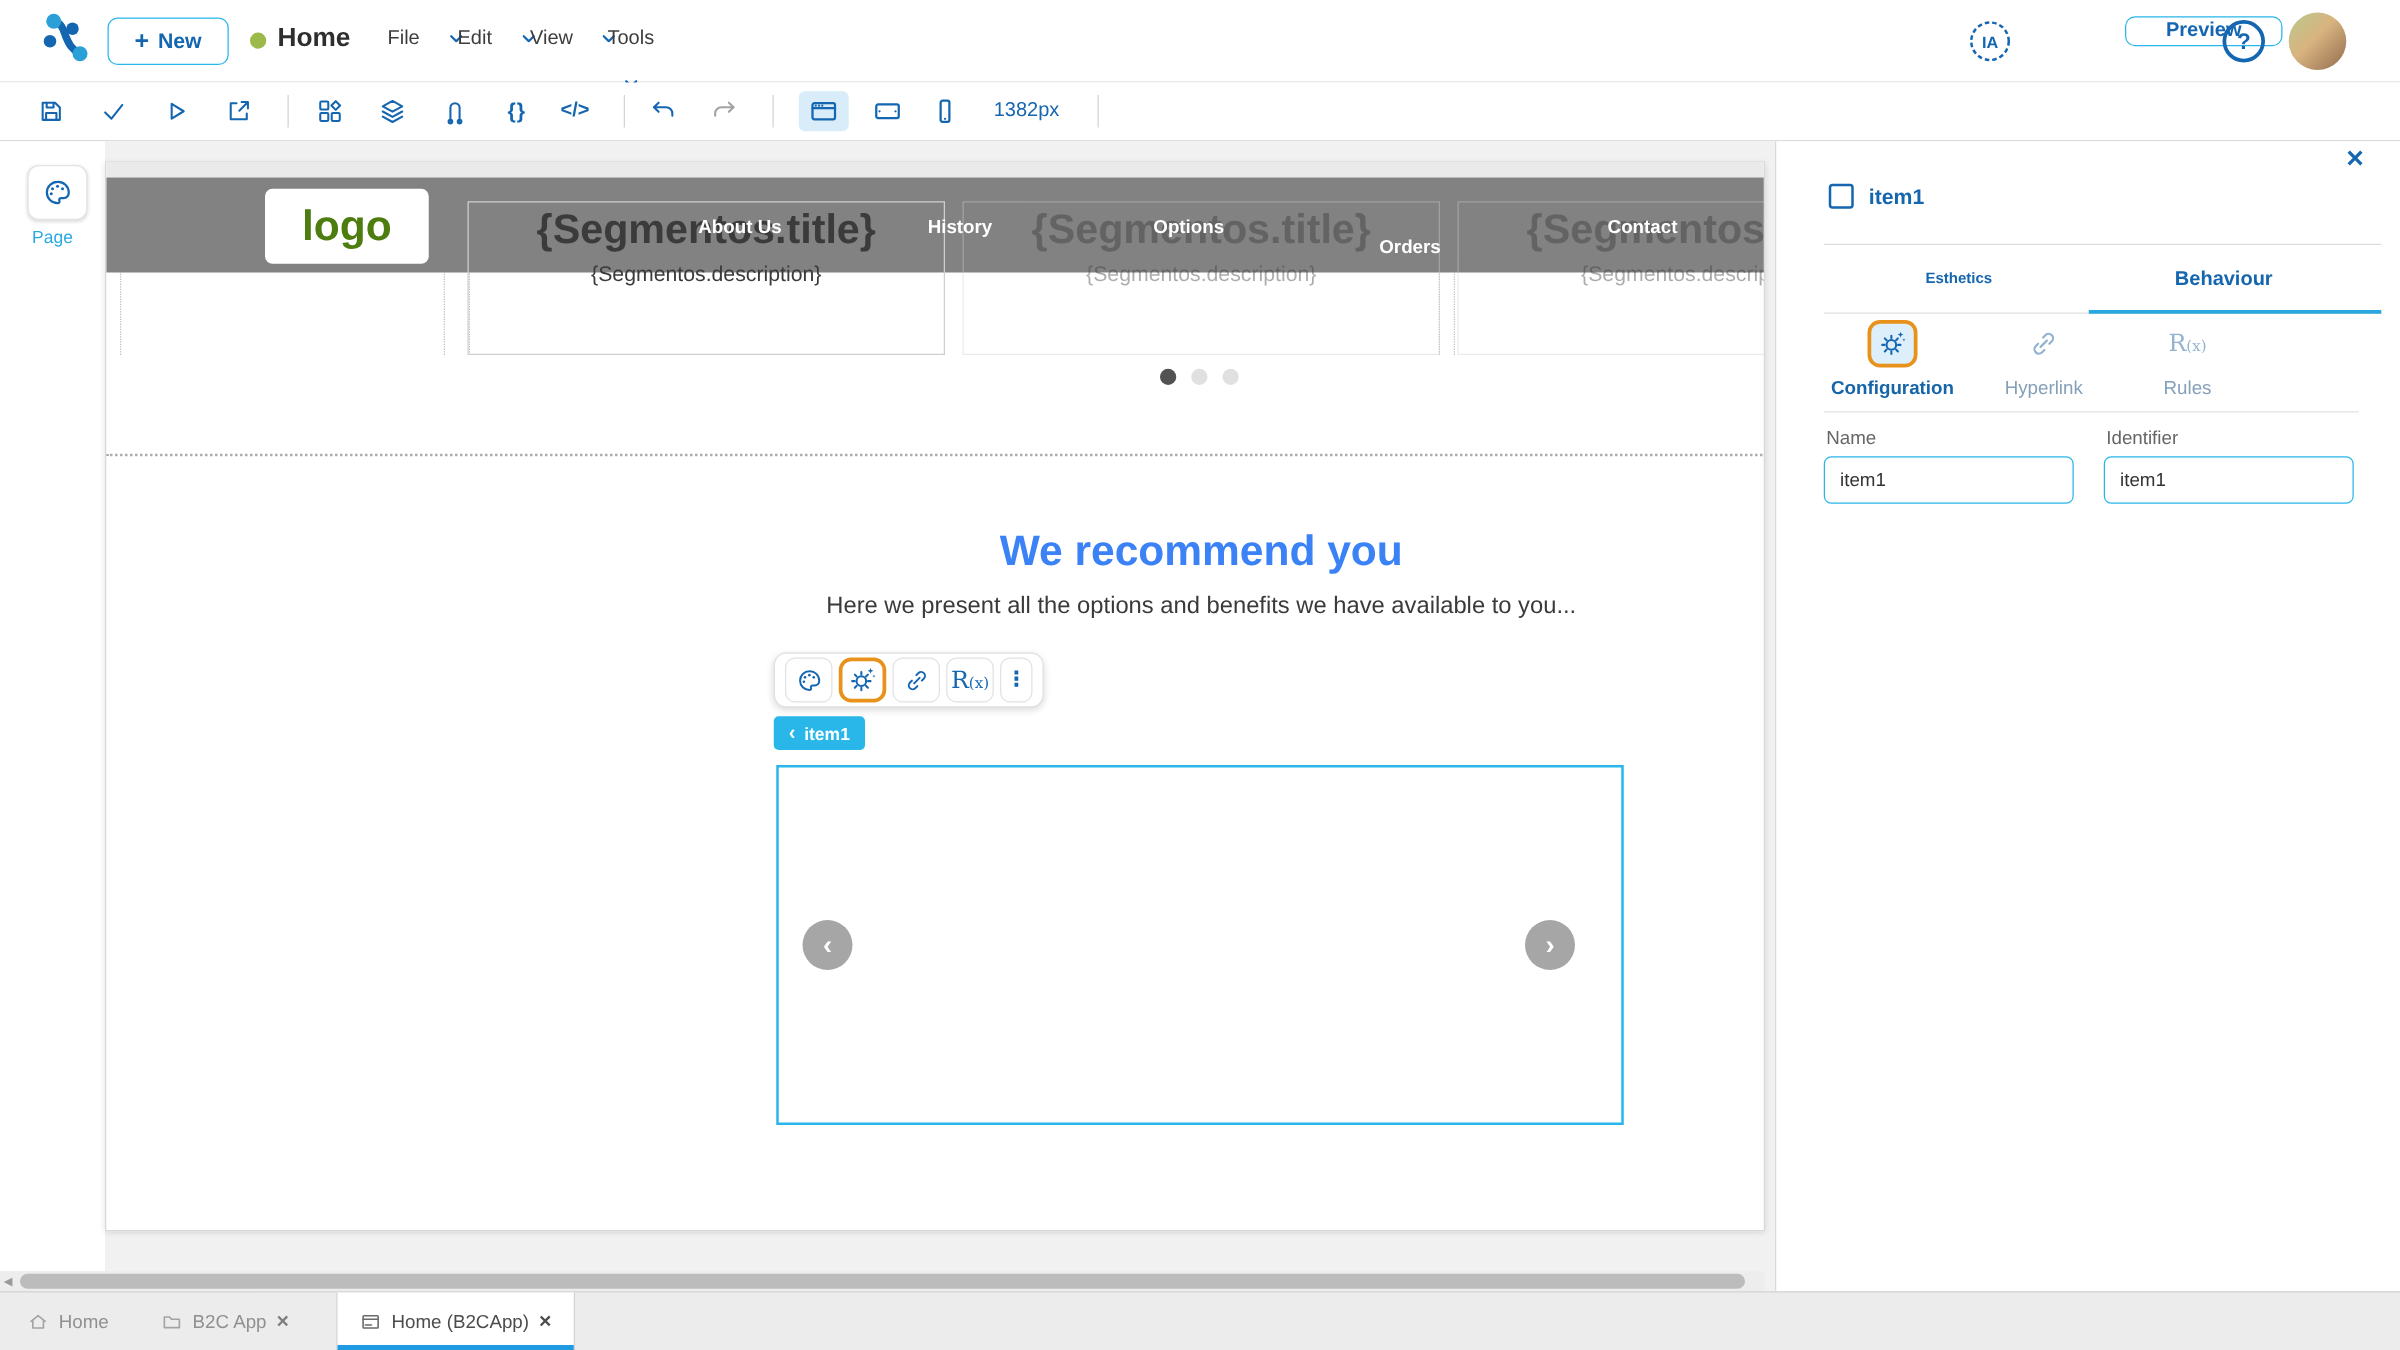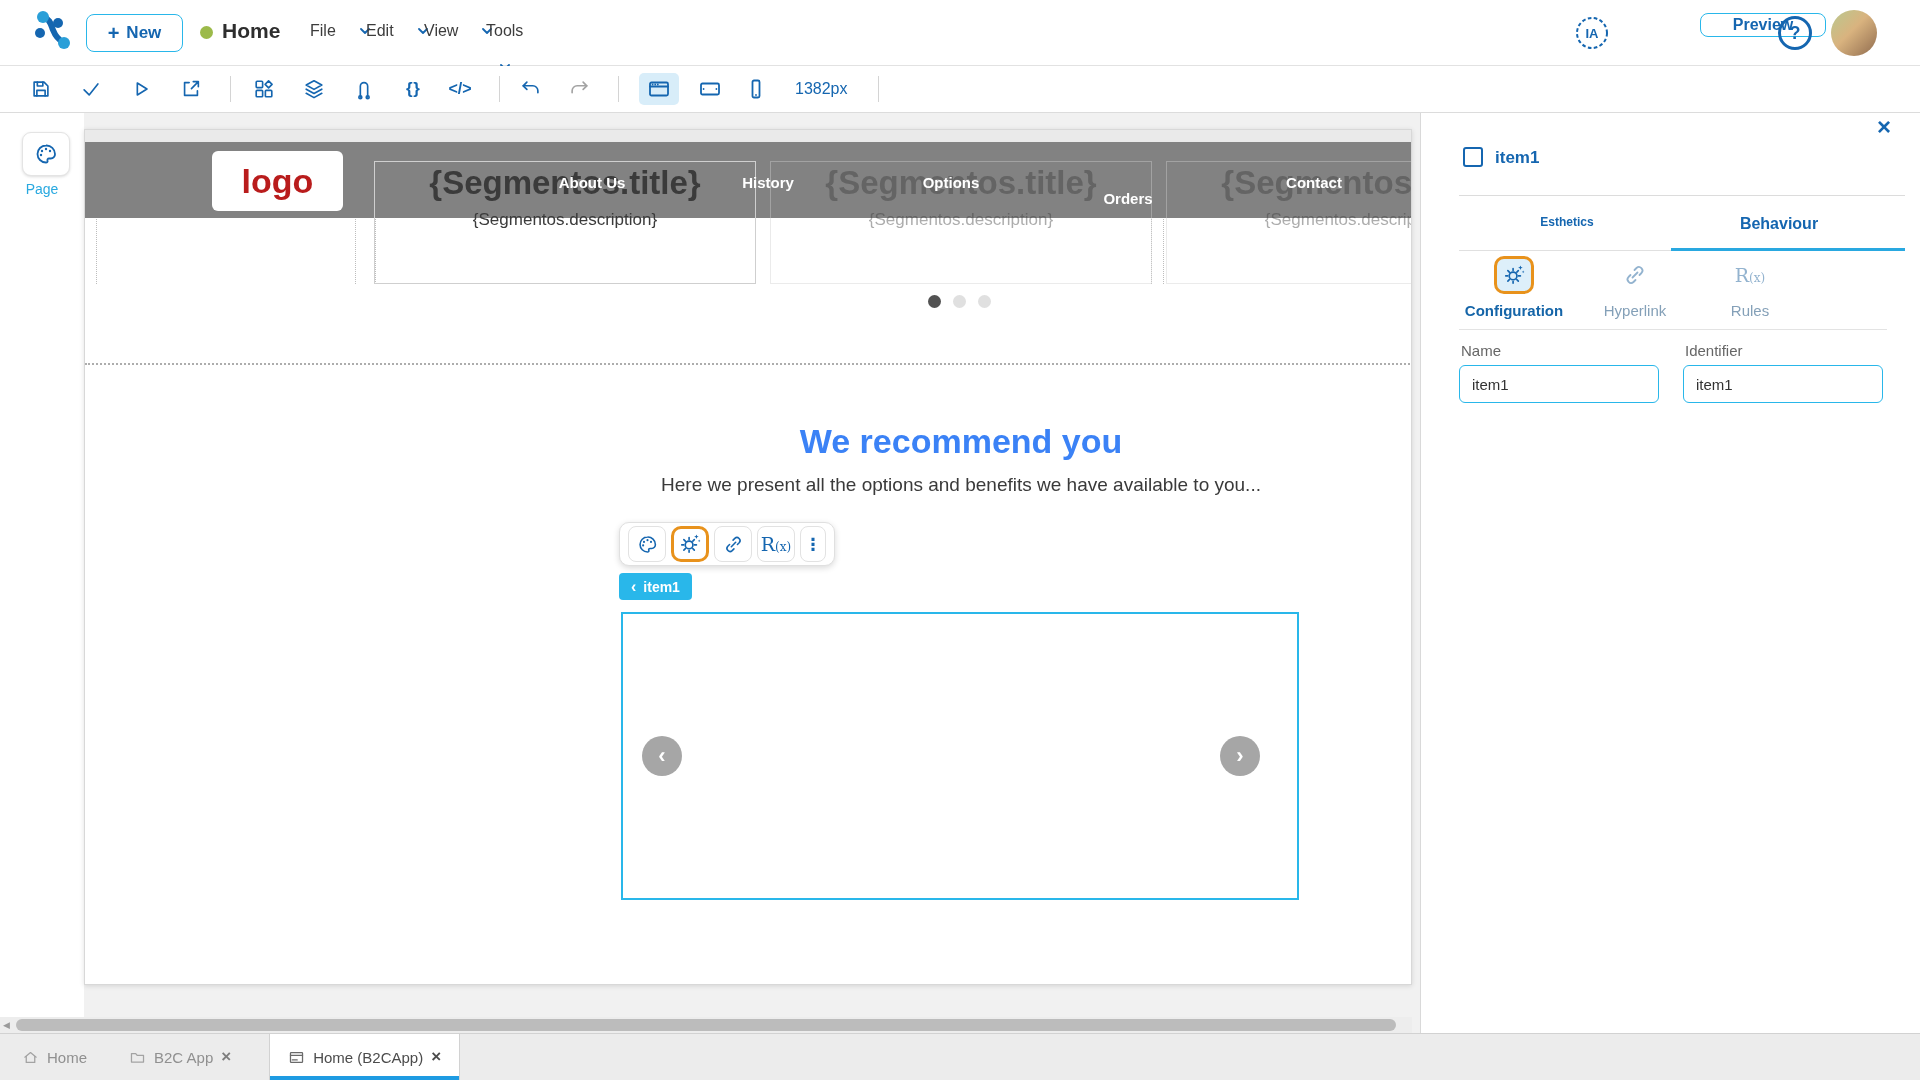--- a/index.html
+++ b/index.html
@@ -205,21 +205,21 @@
     <div class="a" style="left:0;top:0;width:1328px;height:12px;background:#eaeaea;"></div>
     <div class="a" style="left:0;top:12px;width:1328px;height:76px;background:#828282;z-index:1;"></div>
 
     <div class="vguide" style="left:11px;top:12px;height:142px;"></div>
     <div class="vguide" style="left:270px;top:12px;height:142px;"></div>
     <div class="vguide" style="left:290px;top:12px;height:142px;"></div>
     <div class="vguide" style="left:1066px;top:12px;height:142px;"></div>
     <div class="vguide" style="left:1078px;top:12px;height:142px;"></div>
 
     <div class="a" style="left:127px;top:21px;width:131px;height:60px;background:#fff;border-radius:6px;display:flex;align-items:center;justify-content:center;z-index:2;">
-      <span style="font-size:34px;font-weight:bold;color:#b91c1c;">logo</span>
+      <span style="font-size:34px;font-weight:bold;color:#4d7c0f;">logo</span>
     </div>
 
     <div class="slide" style="left:289px;">
       <div class="t">{Segmentos.title}</div>
       <div class="d">{Segmentos.description}</div>
     </div>
     <div class="slide faded" style="left:685px;">
       <div class="t">{Segmentos.title}</div>
       <div class="d">{Segmentos.description}</div>
     </div>

